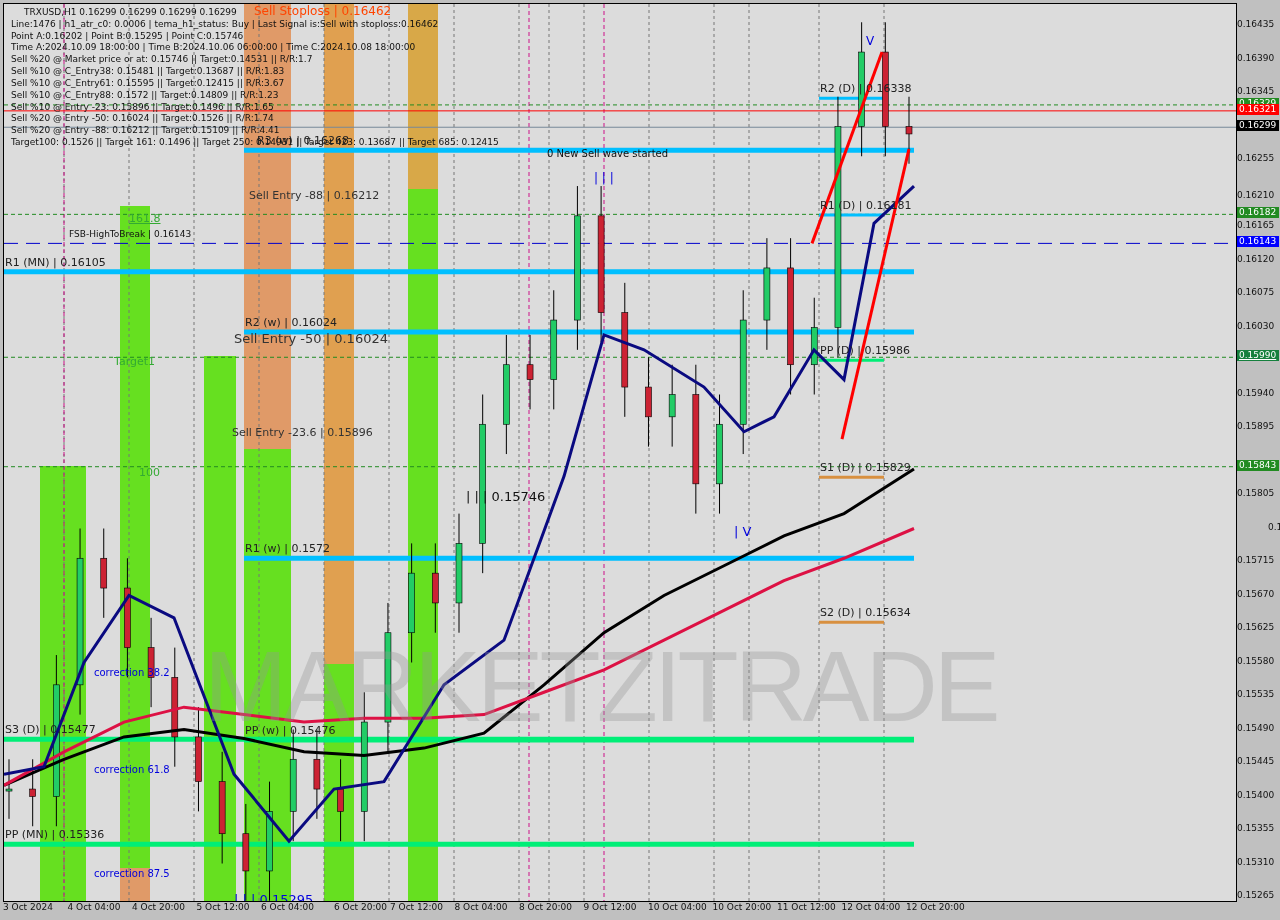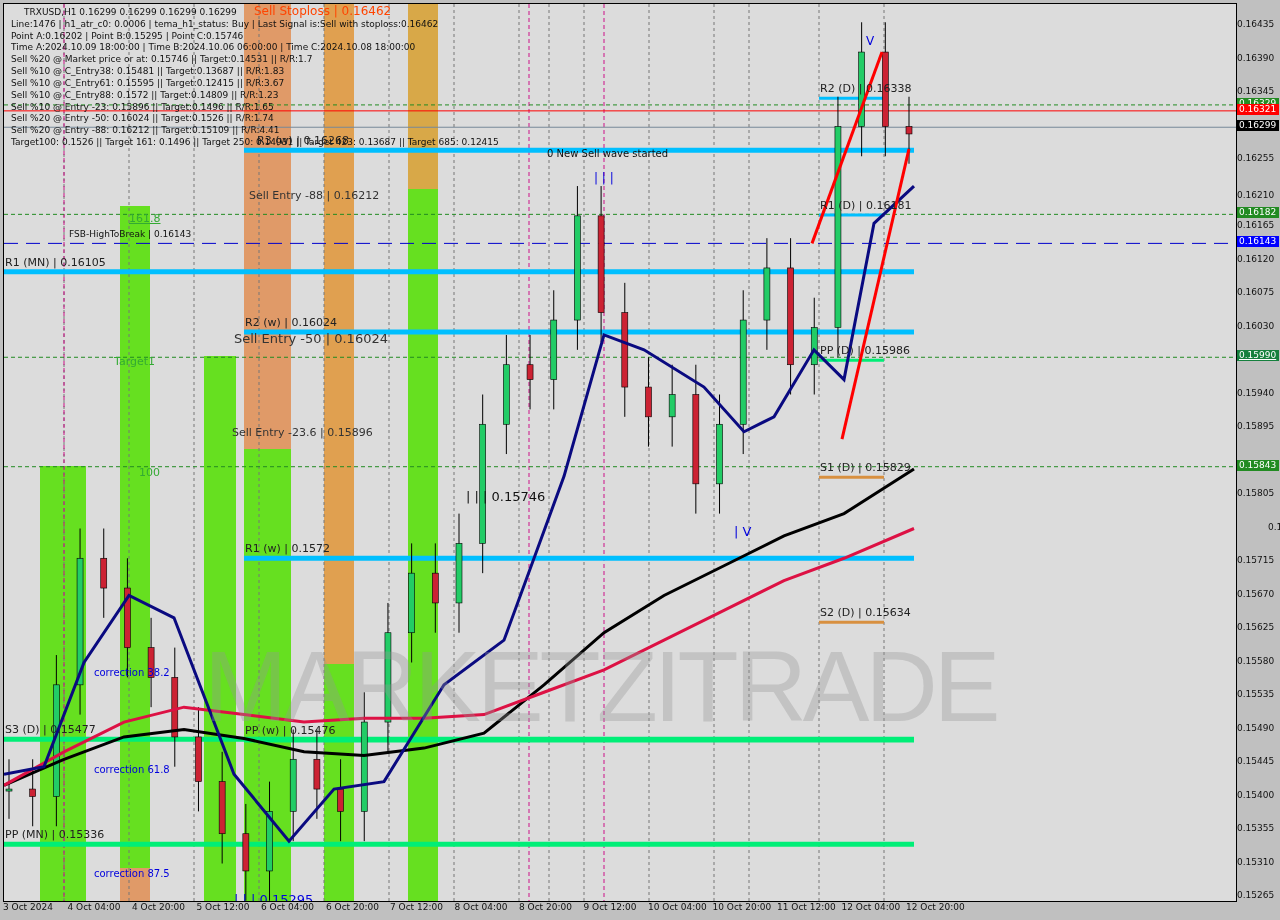--- a/index.html
+++ b/index.html
@@ -228,21 +228,21 @@
     <div class="tag" style="top: 236.378px; background: rgb(0, 0, 255);">0.16143</div>
     <div class="tag" style="top: 350.278px; background: #15803d; text-decoration: underline;">0.15990</div>
     <div class="tag" style="top: 459.711px; background: rgb(34, 139, 34);">0.15843</div>
   </div>
 <div id="xaxis">
     <div class="axis-x" style="left: 3px;">3 Oct 2024</div>
     <div class="axis-x" style="left: 67.5px;">4 Oct 04:00</div>
     <div class="axis-x" style="left: 132px;">4 Oct 20:00</div>
     <div class="axis-x" style="left: 196.5px;">5 Oct 12:00</div>
     <div class="axis-x" style="left: 261px;">6 Oct 04:00</div>
-    <div class="axis-x" style="left: 326px;">6 Oct 20:00</div>
+    <div class="axis-x" style="left: 334px;">6 Oct 20:00</div>
     <div class="axis-x" style="left: 390px;">7 Oct 12:00</div>
     <div class="axis-x" style="left: 454.5px;">8 Oct 04:00</div>
     <div class="axis-x" style="left: 519px;">8 Oct 20:00</div>
     <div class="axis-x" style="left: 583.5px;">9 Oct 12:00</div>
     <div class="axis-x" style="left: 648px;">10 Oct 04:00</div>
     <div class="axis-x" style="left: 712.5px;">10 Oct 20:00</div>
     <div class="axis-x" style="left: 777px;">11 Oct 12:00</div>
     <div class="axis-x" style="left: 841.5px;">12 Oct 04:00</div>
     <div class="axis-x" style="left: 906px;">12 Oct 20:00</div>
   </div>

